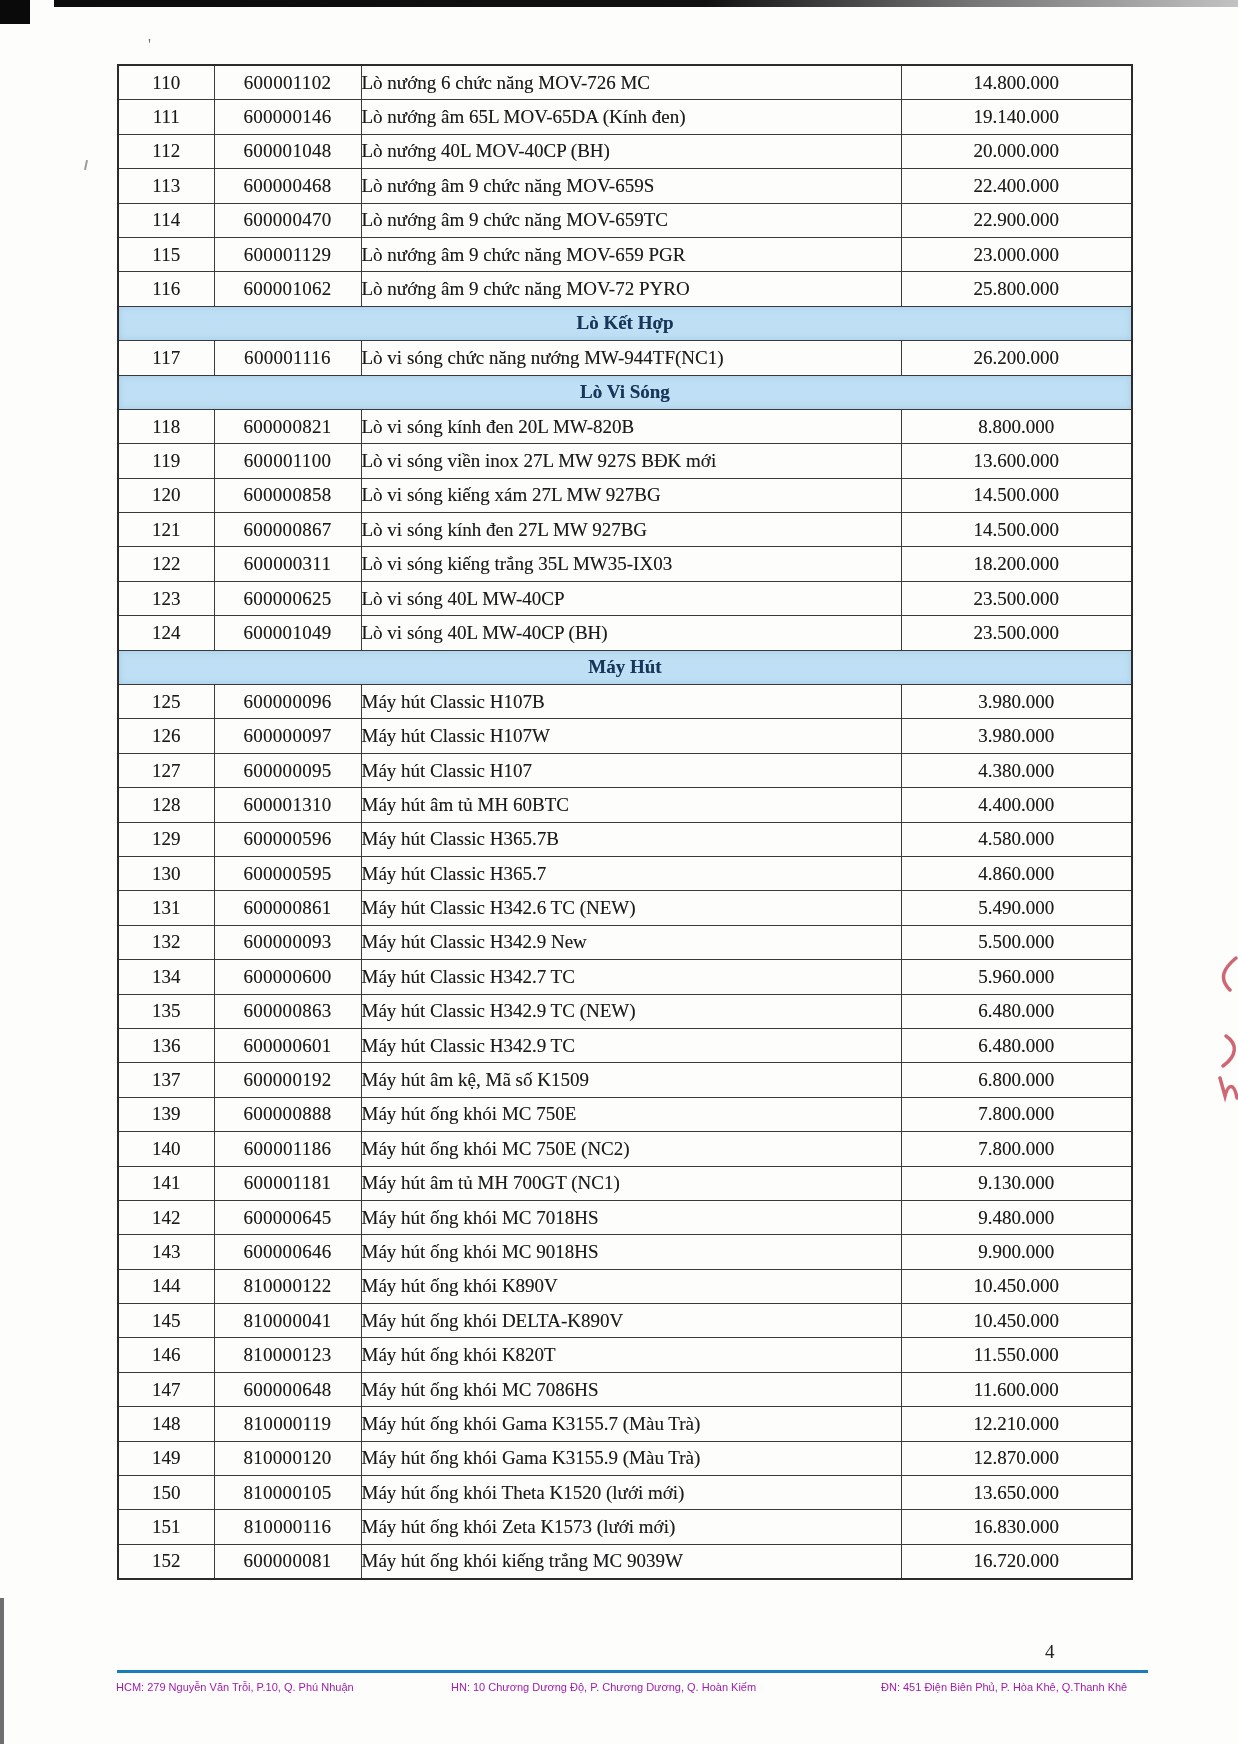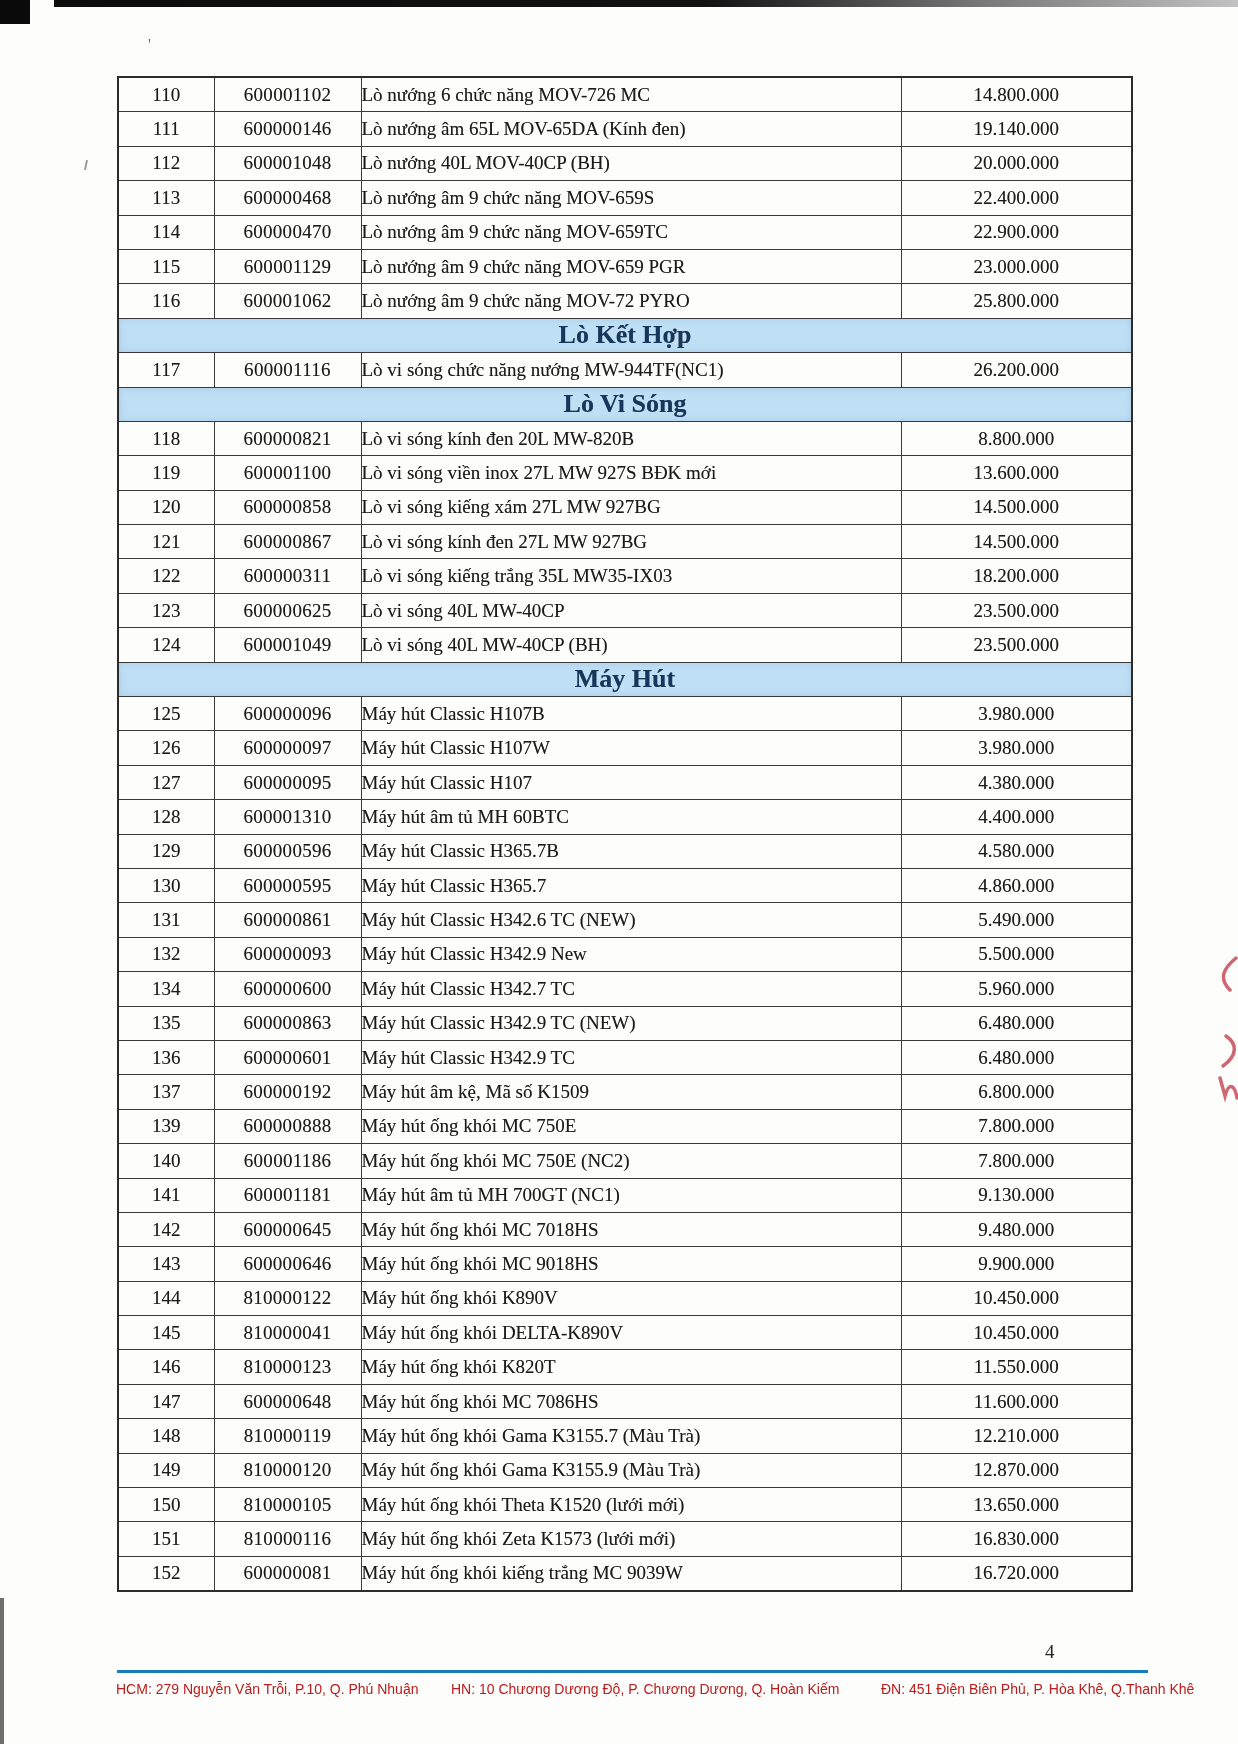--- a/index.html
+++ b/index.html
@@ -15,21 +15,21 @@
   
   .corner-block{position:absolute;left:0;top:0;width:30px;height:24px;background:#0a0a0a;}
   .top-line{position:absolute;left:54px;top:0;width:1184px;height:7px;
     background:linear-gradient(90deg,#0d0d0d 0%,#111 55%,#777 78%,#c2c2c2 100%);}
   .left-edge{position:absolute;left:0;top:1598px;width:4px;height:146px;background:#6f6f6f;}
   .tick-1{position:absolute;left:148px;top:36px;color:#707070;font-size:16px;}
   .tick-2{position:absolute;left:85px;top:160px;width:2px;height:10px;background:#9a9a9a;transform:rotate(12deg);}
 
   
   table.price{
-    position:absolute;left:117px;top:76px;
+    position:absolute;left:117px;top:64px;
     width:1014px;
     border-collapse:collapse;
     table-layout:fixed;
     border:2px solid #2c2c2c;
     font-size:19px;
   }
   table.price td{
     border:1px solid #3b3b3b;
     height:33.4px;
     padding:0;
@@ -37,31 +37,31 @@
     white-space:nowrap;
     text-shadow:0 0 0.5px rgba(0,0,0,0.4);
   }
   td.stt{text-align:center;}
   td.code{text-align:center;letter-spacing:0.3px;}
   td.name{text-align:left;padding-left:12px;}
   td.price{text-align:center;}
   td.section{
     text-align:center;
     font-weight:bold;
-    font-size:26px;
+    font-size:19px;
     color:#16365c;
     background:#bedff4;
     box-shadow:inset 0 0 6px rgba(150,190,220,0.6);
   }
 
   
   .page-number{position:absolute;left:1045px;top:1641px;font-size:19px;color:#222;}
   .footer-line{position:absolute;left:117px;top:1670px;width:1031px;height:3px;background:#1a7cbb;}
   .footer-text{position:absolute;top:1681px;font-family:"Liberation Sans", sans-serif;
-    font-size:14px;color:#b91c1c;white-space:nowrap;text-align:right;}
+    font-size:11px;color:#a21caf;white-space:nowrap;text-align:right;}
   .addr-hcm{left:116px;}
   .addr-hn{left:451px;}
   .addr-dn{left:849px;margin-left:32px;}
 
   
   .handwriting{position:absolute;left:1190px;top:950px;}
 </style>
 </head>
 <body>
 

